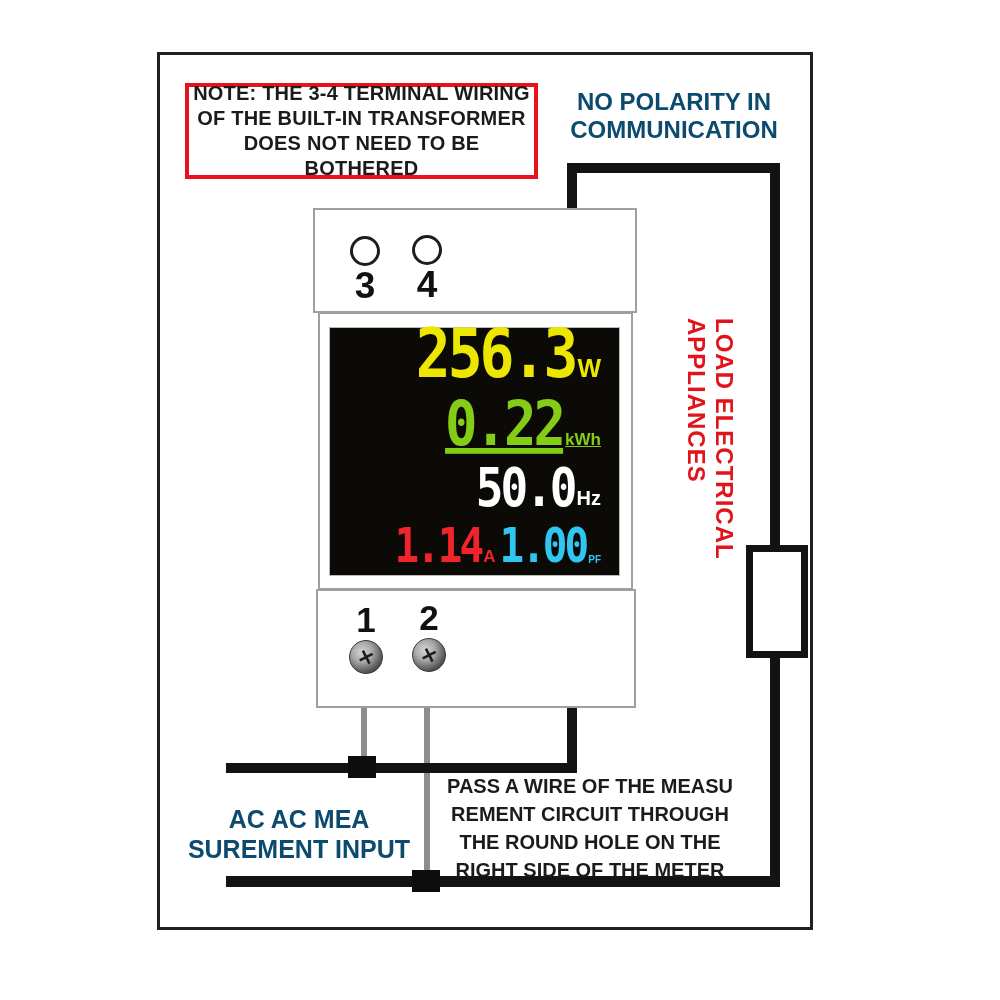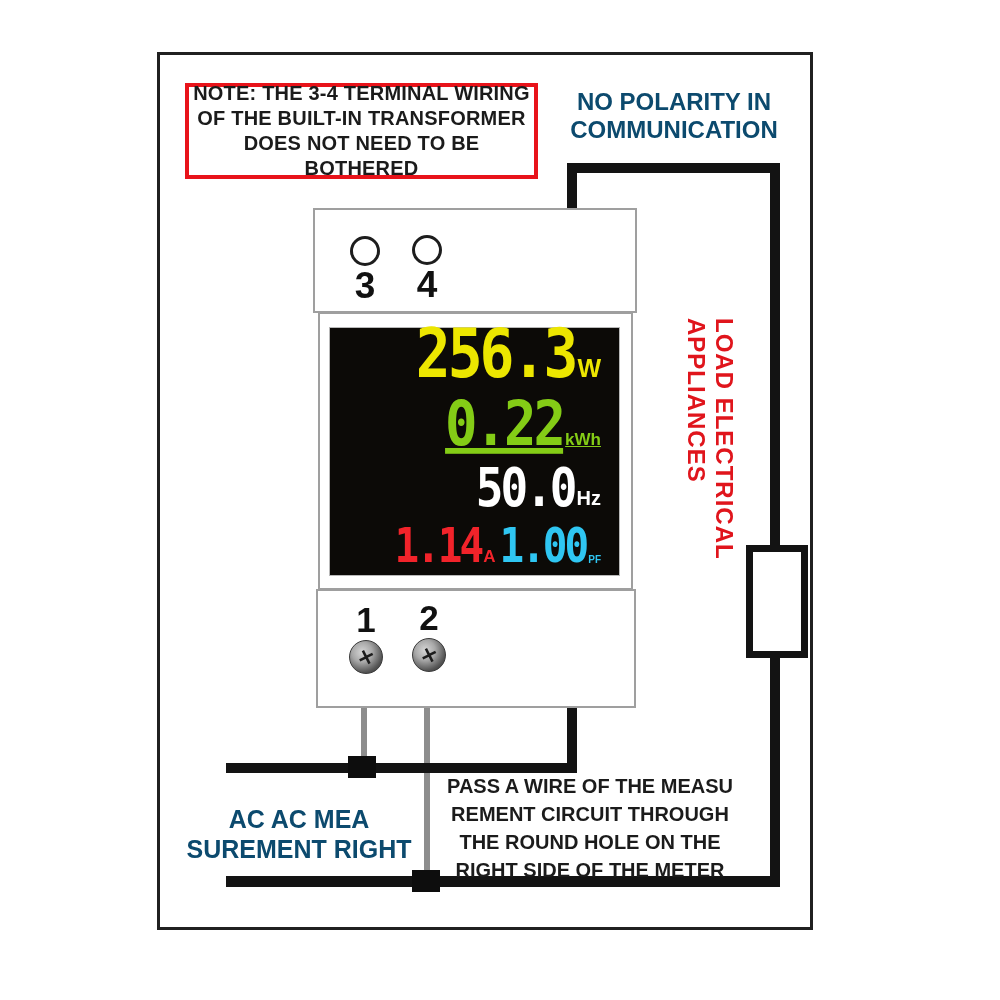--- a/index.html
+++ b/index.html
@@ -197,19 +197,19 @@
 
   <div class="abs note-box">
     <div class="note-text preline">NOTE: THE 3-4 TERMINAL WIRING
 OF THE BUILT-IN TRANSFORMER
 DOES NOT NEED TO BE BOTHERED</div>
   </div>
   <div class="abs red-label no-polarity preline">NO POLARITY IN
 COMMUNICATION</div>
   <div class="abs load-appliances">LOAD ELECTRICAL APPLIANCES</div>
   <div class="abs red-label ac-input preline">AC AC MEA
-SUREMENT RIGHT</div>
+SUREMENT INPUT</div>
   <div class="abs pass-wire preline">PASS A WIRE OF THE MEASU
 REMENT CIRCUIT THROUGH
 THE ROUND HOLE ON THE
 RIGHT SIDE OF THE METER</div>
 
 </div>
 
 </body></html>

